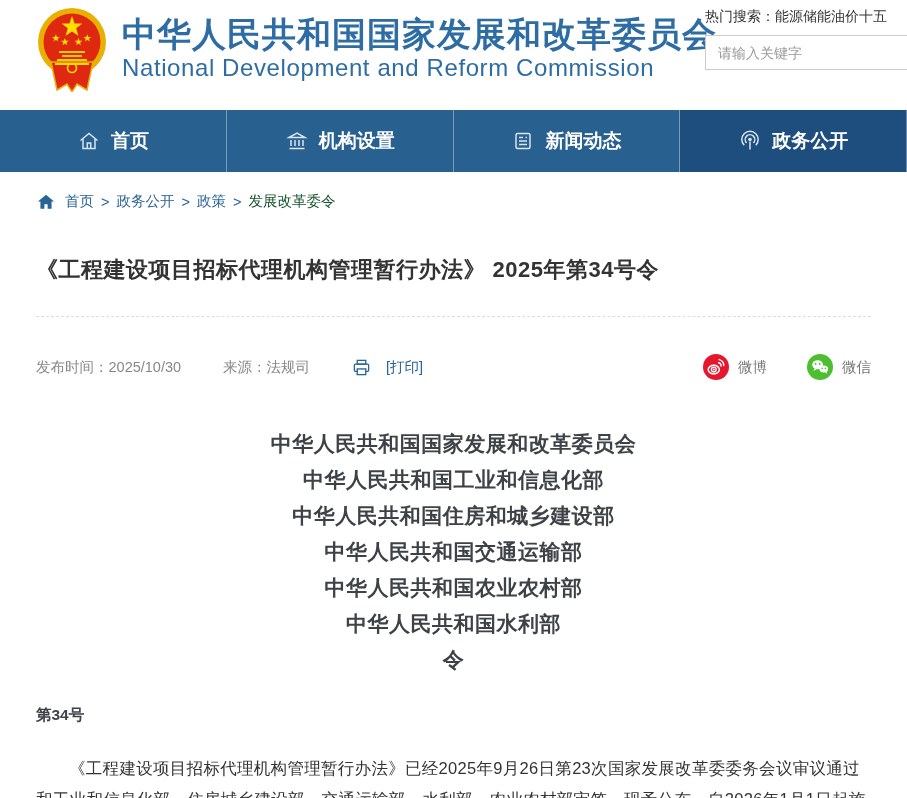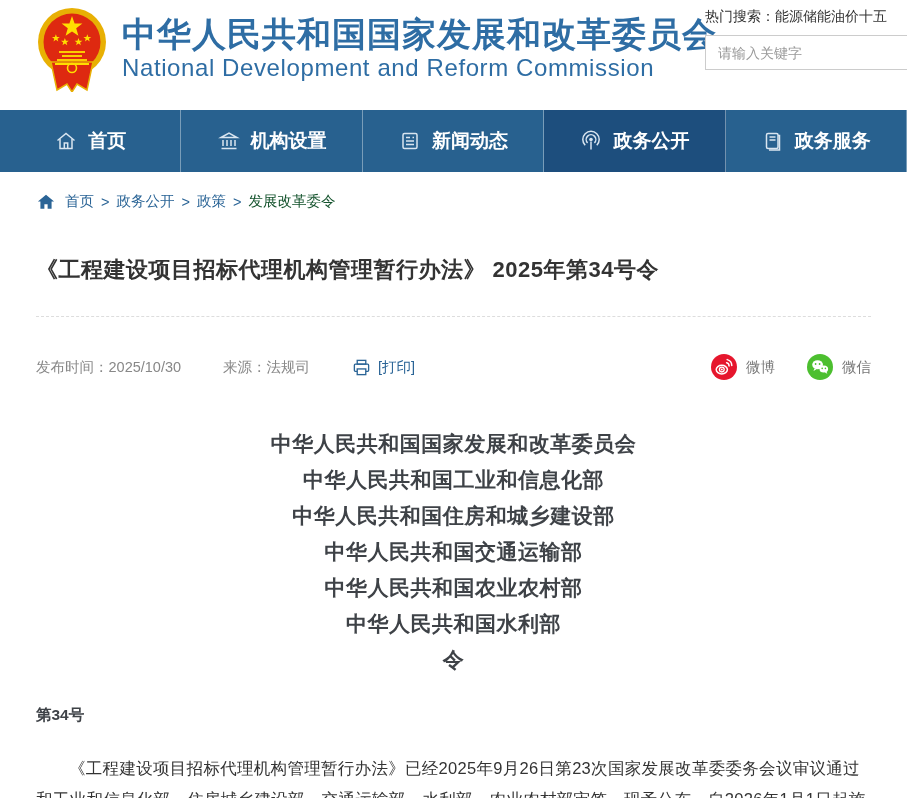--- a/index.html
+++ b/index.html
@@ -35,22 +35,22 @@
   .breadcrumb .sep { margin:0 7px; color:#2a6496; }
   .breadcrumb .crumb-last { font-weight:normal; color:#14532d; }
 
   
   .article { padding:0 36px; }
   .article-title { margin-top:44px; font-size:22px; font-weight:bold; color:#333; letter-spacing:.5px; }
   .title-divider { border-bottom:1px dashed #ddd; margin-top:31px; }
 
   .meta-row { display:flex; align-items:center; margin-top:37px; color:#888; font-size:14.5px; }
   .meta-item { margin-right:42px; display:flex; align-items:center; }
-  .print-btn { display:flex; align-items:center; gap:7px; color:#2a6496; cursor:pointer; }
-  .share-group { margin-left:auto; display:flex; align-items:center; gap:32px; }
+  .print-btn { display:flex; align-items:center; gap:15px; color:#2a6496; cursor:pointer; }
+  .share-group { margin-left:auto; display:flex; align-items:center; gap:40px; }
   .share-item { display:flex; align-items:center; gap:9px; color:#777; cursor:pointer; }
   .share-item svg { width:26px; height:26px; display:block; }
 
   .doc-body { margin-top:46px; }
   .issuer-line, .decree-word { text-align:center; font-size:21px; font-weight:bold; color:#3e4247; line-height:36px; letter-spacing:.5px; }
   .decree-number { text-align:left; font-size:15.5px; font-weight:bold; color:#3e4247; margin-top:27px; }
   .paragraph { margin-top:27px; font-size:16.5px; color:#333; line-height:31px; text-indent:2em; letter-spacing:.3px; }
 </style>
 </head>
 <body>
@@ -135,30 +135,20 @@
       <svg viewBox="0 0 24 24" fill="none" stroke="#d9e5f0" stroke-width="1.5">
         <circle cx="12" cy="10.5" r="1.8" fill="#d9e5f0" stroke="none"></circle>
         <path d="M8.6 13.9 a4.8 4.8 0 1 1 6.8 0"></path>
         <path d="M6.2 16.3 a8.2 8.2 0 1 1 11.6 0"></path>
         <path d="M12 12.5 V20.5"></path>
       </svg>
     </span>
     <span class="nav-label">政务公开</span>
   </div>
 
-  <div class="nav-item">
-    <span class="nav-icon">
-      <svg viewBox="0 0 24 24" fill="none" stroke="#d9e5f0" stroke-width="1.5">
-        <rect x="5.5" y="4.5" width="11.5" height="15" rx="1.5"></rect>
-        <path d="M8.5 8 H14.5 M8.5 11 H14.5"></path>
-        <path d="M17 6.5 H18.5 V21 H8"></path>
-      </svg>
-    </span>
-    <span class="nav-label">政务服务</span>
-  </div>
 </div>
 
 <div class="breadcrumb">
   <span class="home-ic">
     <svg width="18" height="18" viewBox="0 0 20 20" fill="#2a6496">
       <path d="M10 2 L19 9.5 H16.2 V17.5 H11.8 V12.5 H8.2 V17.5 H3.8 V9.5 H1 Z"></path>
     </svg>
   </span>
   <span class="crumb">首页</span>
   <span class="sep">&gt;</span>

